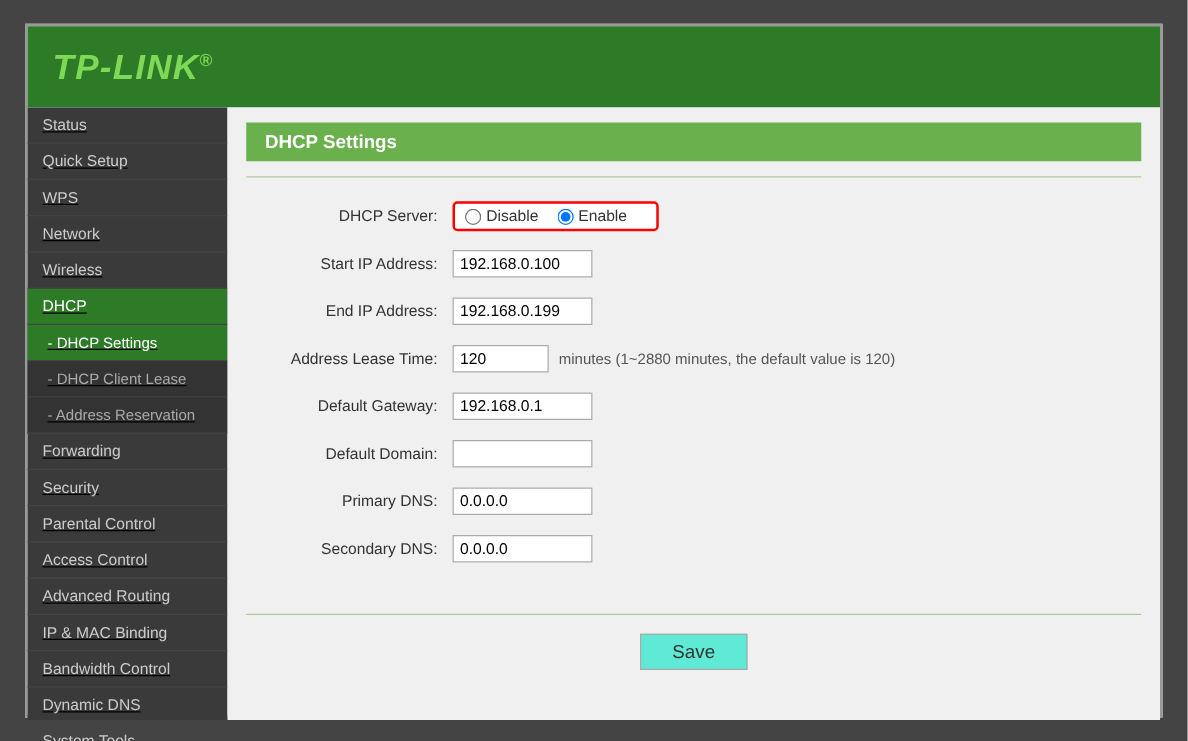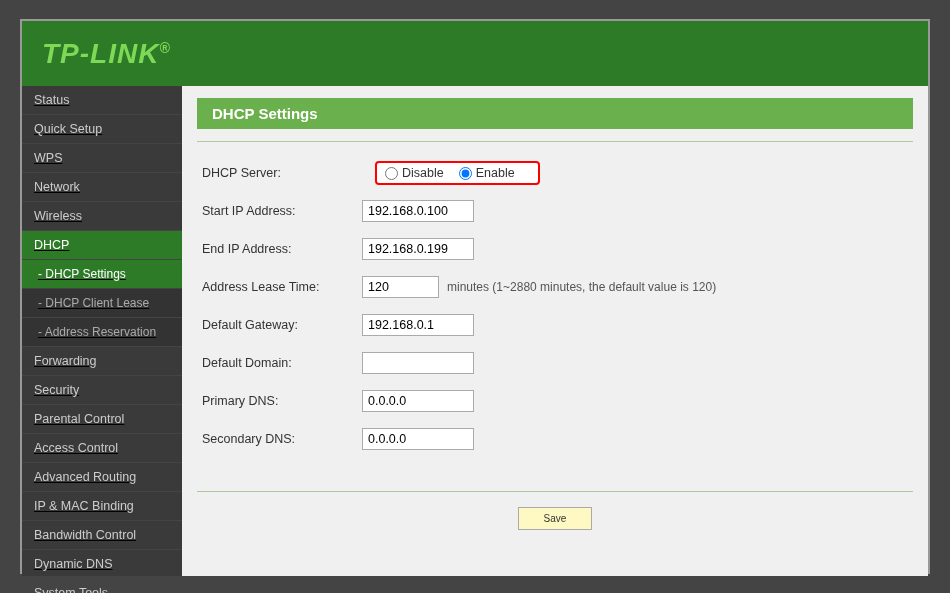--- a/index.html
+++ b/index.html
@@ -90,41 +90,41 @@
       padding: 5px 20px 20px 20px;
     }
     .form-row {
       display: flex;
       align-items: center;
       margin-bottom: 10px;
       min-height: 28px;
     }
     .form-label {
       width: 160px;
-      text-align: left;
+      text-align: right;
       padding-right: 12px;
       color: #333;
       font-size: 12.5px;
       flex-shrink: 0;
     }
     .form-input {
       border: 1px solid #aaa;
       padding: 3px 5px;
       font-size: 12.5px;
       width: 112px;
       background: white;
     }
     .dhcp-server-row {
       display: flex;
       align-items: center;
       border: 2px solid red;
       border-radius: 4px;
       padding: 3px 8px;
       background: white;
-      margin-left: 13px;
+      margin-left: 0;
     }
     .dhcp-server-row label {
       color: #333;
       font-size: 12.5px;
       margin-right: 15px;
       font-weight: normal;
     }
     .radio-label {
       display: flex;
       align-items: center;
@@ -139,24 +139,24 @@
     }
     .hint-text {
       font-size: 12px;
       color: #555;
       margin-left: 8px;
     }
     .save-btn {
       display: block;
       margin: 15px auto;
       padding: 5px 25px;
-      background: #fef9c3;
+      background: #5eead4;
       border: 1px solid #aaa;
       cursor: pointer;
-      font-size: 10px;
+      font-size: 15px;
       color: #333;
     }
     .bottom-separator {
       border: none;
       border-top: 1px solid #b0c8a0;
       margin: 8px 15px 12px 15px;
     }
   </style>
 </head>
 <body>

